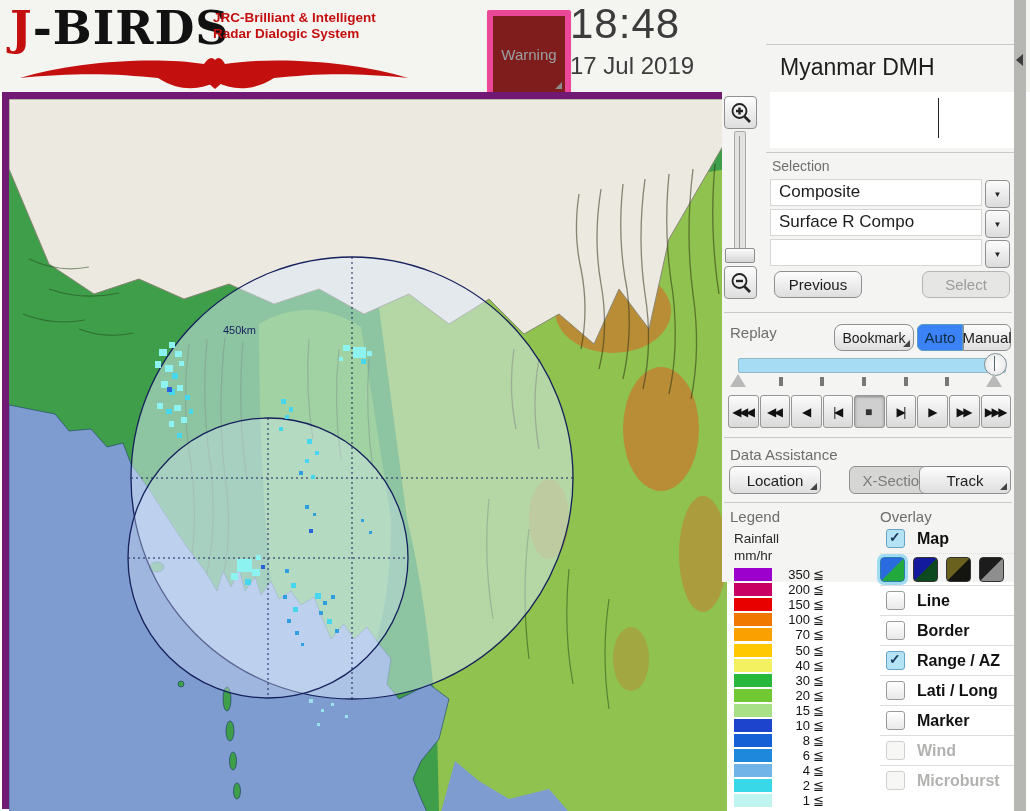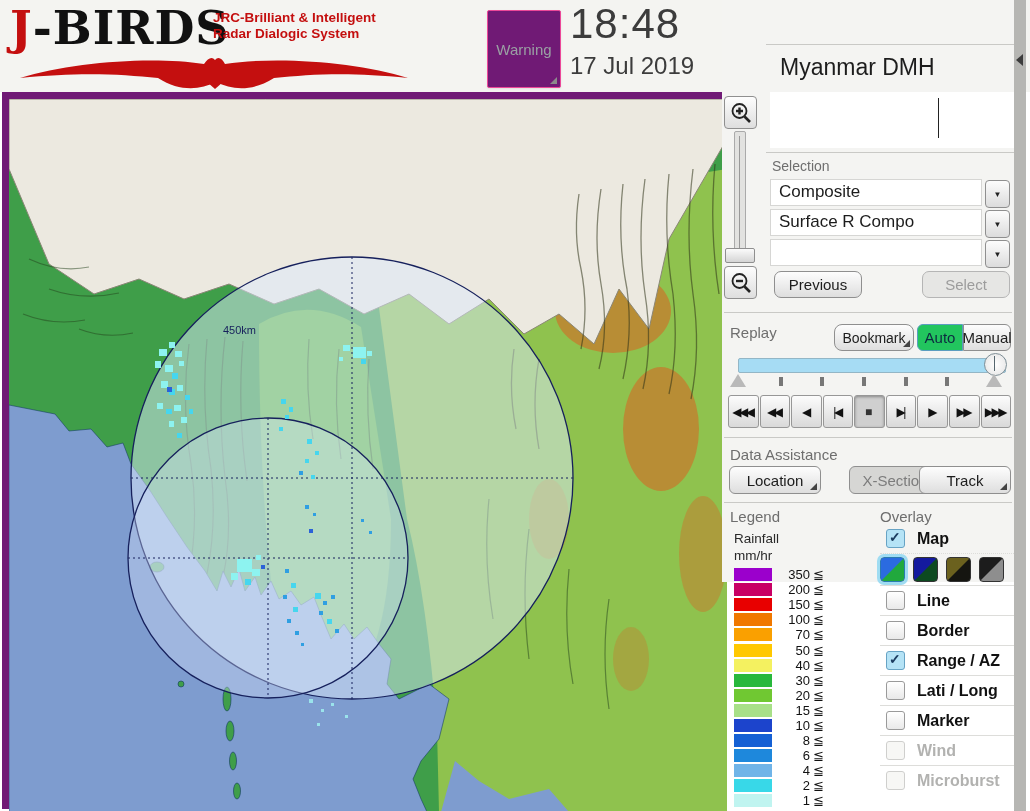--- a/index.html
+++ b/index.html
@@ -5,21 +5,21 @@
   html,body{margin:0;padding:0;background:#fff;}
   #app{position:relative;width:1030px;height:811px;overflow:hidden;background:#fff;
        font-family:"Liberation Sans",sans-serif;-webkit-font-smoothing:antialiased;}
   
   #header{position:absolute;left:0;top:0;width:1030px;height:92px;background:#f4f4f1;}
   #logo{position:absolute;left:10px;top:2px;width:410px;height:88px;}
   #logo .main{font-family:"DejaVu Serif",serif;font-weight:bold;font-size:46px;letter-spacing:1px;color:#111;line-height:52px;}
   #logo .main .j{color:#c40f0f;}
   #logo .subs{position:absolute;left:203px;top:8px;color:#c40f0f;font-weight:bold;font-size:13.5px;line-height:16px;white-space:nowrap;}
   #eagle{position:absolute;left:2px;top:52px;}
-  .win-btn{position:absolute;background:#701a75;border:1px solid #ec4899;border-radius:2px;
+  .win-btn{position:absolute;background:#7f1d1d;border:6px solid #ec4899;border-radius:2px;
            box-shadow:0 1px 2px rgba(0,0,0,.08);}
   #warning{left:487px;top:10px;width:72px;height:76px;color:#9aa0a4;font-size:15px;
            display:flex;align-items:center;justify-content:center;}
   .fold{position:absolute;right:3px;bottom:3px;width:0;height:0;
         border-bottom:7px solid #8b8b8b;border-left:7px solid transparent;}
   #clock-time{position:absolute;left:570px;top:0px;font-size:42px;color:#3c3c3c;letter-spacing:1px;}
   #clock-date{position:absolute;left:570px;top:52px;font-size:24px;color:#3c3c3c;}
   .tz{position:absolute;left:722px;width:36px;height:38px;border:1px solid #8a8a8a;border-radius:4px;
       font-size:12px;font-weight:bold;color:#222;display:flex;align-items:center;justify-content:center;
       background:linear-gradient(#fdfdfd,#e2e2e2);}
@@ -42,21 +42,21 @@
   .dd{position:absolute;left:48px;width:212px;height:27px;background:#fff;border:1px solid #d6d6d4;
       box-sizing:border-box;font-size:17px;color:#1c1c1c;padding:2px 0 0 8px;}
   .dd-btn{position:absolute;left:263px;width:23px;height:26px;border:1px solid #8f8f8f;border-radius:4px;
           background:linear-gradient(#fcfcfc,#dcdcdc);font-size:8px;color:#222;
           display:flex;align-items:center;justify-content:center;}
   .pbtn{position:absolute;height:27px;border:1px solid #8f8f8f;border-radius:7px;
         background:linear-gradient(#fdfdfd,#dedede);font-size:15px;color:#1c1c1c;
         display:flex;align-items:center;justify-content:center;box-sizing:border-box;}
   .pbtn.disabled{background:#e6e6e4;color:#9c9c9c;border-color:#b5b5b5;}
   .pbtn.gray{background:#d6d6d4;color:#7c7c7c;margin-left:24px;}
-  .pbtn.sel{background:#22c55e;border-color:#5b9dc0;color:#0d2b40;}
+  .pbtn.sel{background:#3b82f6;border-color:#5b9dc0;color:#0d2b40;}
   
   #rtrack{position:absolute;left:16px;top:358px;width:266px;height:13px;background:#a6dcf4;
           border:1px solid #93b6c6;border-radius:2px;}
   #rthumb{position:absolute;left:262px;top:353px;width:21px;height:21px;border:1px solid #7e8e96;
           border-radius:50%;background:radial-gradient(#ffffff,#e3e3e3);}
   #rthumb::after{content:"";position:absolute;left:9px;top:2px;width:1px;height:15px;background:#55666e;}
   .endtri{position:absolute;width:0;height:0;border-left:8px solid transparent;border-right:8px solid transparent;
           border-bottom:13px solid #b9b9b9;}
   .endtri::after{content:"";position:absolute;left:-8px;top:1px;border-left:8px solid transparent;
           border-right:8px solid transparent;border-bottom:13px solid transparent;}

